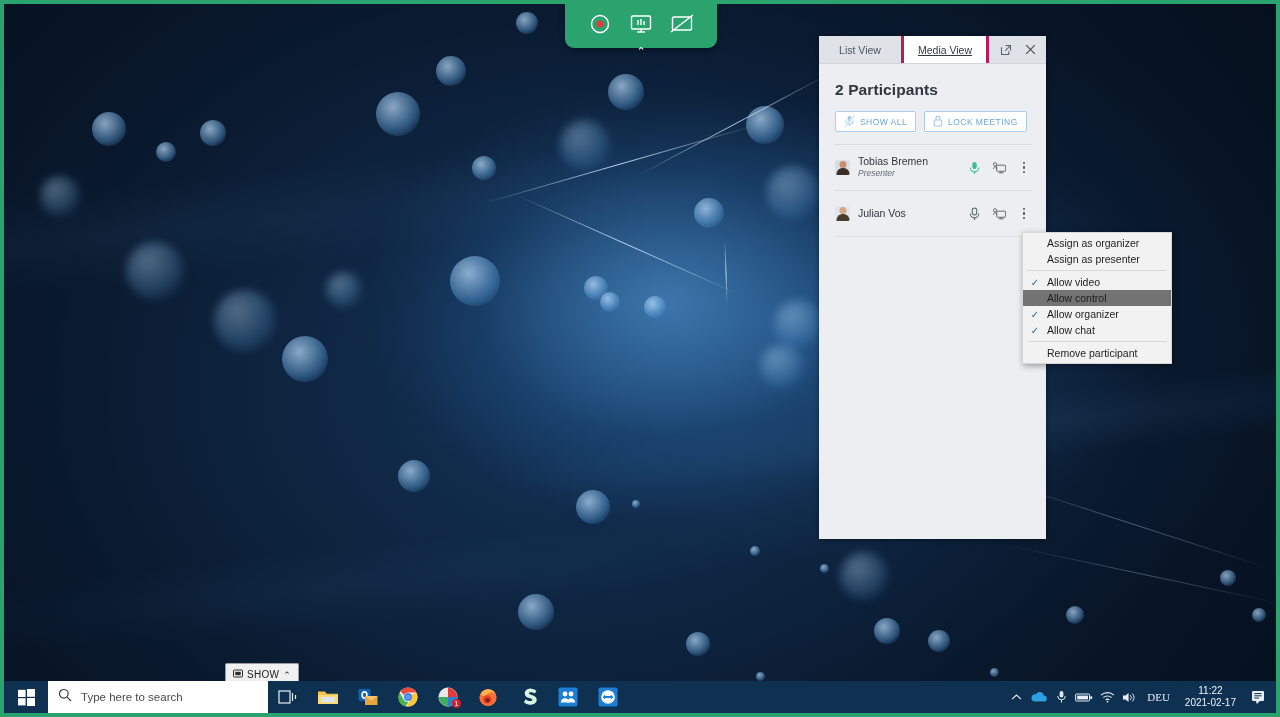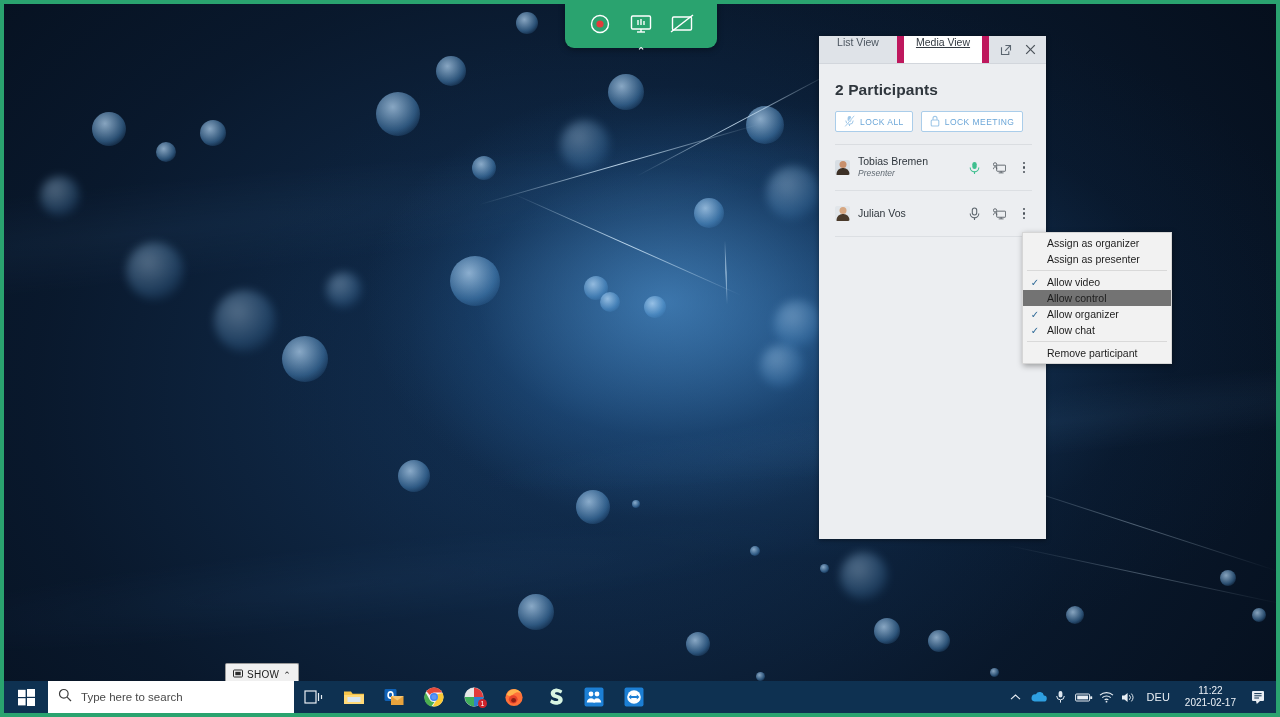--- a/index.html
+++ b/index.html
@@ -98,24 +98,24 @@
   }
   #tabbar {
     height: 28px;
     background: #dfe3e8;
     display: flex; align-items: stretch;
     border-bottom: 1px solid #d2d6dc;
     flex: none;
   }
   .tab {
     flex: 1;
-    display: flex; align-items: flex-start; justify-content: center;
+    display: flex; align-items: center; justify-content: center;
     font-size: 10.5px; color: #4c5660;
     cursor: pointer;
-    border-right: 7px solid #be185d;
+    border-right: 3px solid #be185d;
   }
   .tab.active { background: #ffffff; color: #2b3votes; color: #343b43; }
   .tab.active { background: #ffffff; color: #333a42; text-decoration: underline; }
   .tabicons {
     display: flex; align-items: center; gap: 2px;
     padding: 0 5px 0 6px;
     background: #dfe3e8;
   }
   .tab-ico {
     width: 22px; height: 22px;
@@ -238,21 +238,21 @@
     background: #0e3151;
     display: flex; align-items: center;
     z-index: 50;
   }
   #start {
     width: 44px; height: 32px;
     display: flex; align-items: center; justify-content: center;
     cursor: pointer;
   }
   #searchbox {
-    width: 246px; height: 32px;
+    width: 220px; height: 32px;
     background: #ffffff;
     display: flex; align-items: center; gap: 9px;
     padding: 8px 10px;
     cursor: text;
   }
   #searchbox .ph { font-size: 11.5px; color: #4a4a4a; }
   .tb-icon {
     width: 40px; height: 32px;
     display: flex; align-items: center; justify-content: center;
     cursor: pointer; position: relative;
@@ -260,21 +260,21 @@
   #tray {
     margin-left: auto;
     display: flex; align-items: center; height: 32px;
     padding-right: 2px;
   }
   .tray-ico {
     height: 32px; min-width: 22px;
     display: flex; align-items: center; justify-content: center;
     color: #e8eef4; cursor: pointer; padding: 0 3px;
   }
-  #lang { font-size: 11px; color: #e8eef4; padding: 0 7px; cursor: pointer; height: 32px; display:flex; align-items:center; }
+  #lang { font-size: 11px; color: #e8eef4; padding: 0 7px; cursor: pointer; height: 32px; display:flex; align-items:center;font-family:Liberation Serif, serif; }
   #clock {
     display: flex; flex-direction: column; align-items: center; justify-content: center;
     height: 28px; padding: 0 8px; cursor: pointer;
     color: #eef3f8; font-size: 10px; line-height: 1.25;
   }
   #notif { width: 30px; height: 32px; display:flex; align-items:center; justify-content:center; cursor:pointer; color:#e8eef4; }
   .badge {
     position: absolute; right: 7px; bottom: 5px;
     background: #d0232b; color: #fff;
     font-size: 7px; line-height: 9px;
@@ -394,21 +394,21 @@
           <div class="act-btn">
             <span>
               <svg width="11" height="12" viewBox="0 0 11 12" aria-hidden="true">
                 <rect x="3.6" y="1" width="3.8" height="6" rx="1.9" fill="#9fc7e8"></rect>
                 <path d="M1.8 5.6a3.7 3.7 0 0 0 7.4 0" fill="none" stroke="#9fc7e8" stroke-width="1"></path>
                 <line x1="5.5" y1="9.2" x2="5.5" y2="11" stroke="#9fc7e8" stroke-width="1"></line>
                 <line x1="1" y1="11.2" x2="10" y2="0.6" stroke="#ffffff" stroke-width="1.6"></line>
                 <line x1="1.2" y1="11.4" x2="10.2" y2="0.8" stroke="#9fc7e8" stroke-width="0.9"></line>
               </svg>
             </span>
-            <span>LOCK ALL</span>
+            <span>SHOW ALL</span>
           </div>
           <div class="act-btn">
             <span>
               <svg width="10" height="12" viewBox="0 0 10 12" aria-hidden="true">
                 <rect x="1.2" y="5" width="7.6" height="6" rx="1" fill="none" stroke="#9fc7e8" stroke-width="1.1"></rect>
                 <path d="M3 5V3.4a2 2 0 0 1 4 0V5" fill="none" stroke="#9fc7e8" stroke-width="1.1"></path>
               </svg>
             </span>
             <span>LOCK MEETING</span>
           </div>

